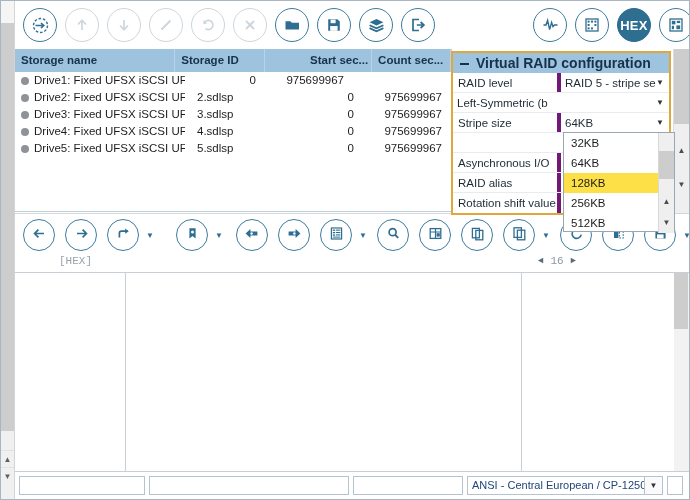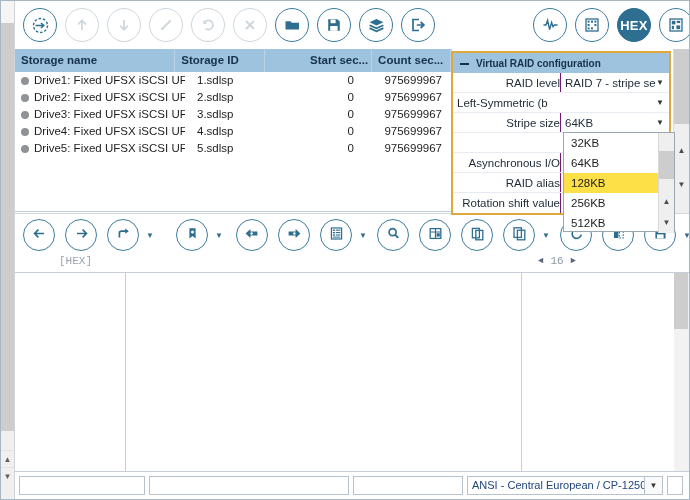--- a/index.html
+++ b/index.html
@@ -90,36 +90,36 @@
   }
   .dname { overflow: hidden; white-space: nowrap; text-overflow: clip; }
 
   
   .raid-panel {
     position: absolute; left: 450px; top: 50px; width: 220px; height: 164px;
     border: 2px solid #e0a73c; background: #ffffff; z-index: 6;
   }
   .raid-title {
     height: 20px; background: #9dc3de; color: #16324a;
-    font-size: 10px; font-weight: bold;
+    font-size: 14px; font-weight: bold;
     display: flex; align-items: center; gap: 7px; padding-left: 7px;
   }
   .raid-collapse {
     width: 9px; height: 9px; position: relative; display:inline-block;
   }
   .raid-collapse::before{
     content:""; position:absolute; left:0; top:4px; width:9px; height:2px; background:#16324a;
   }
   .raid-row {
     display: flex; height: 20px; font-size: 11.5px; color: #1d2a35;
     border-bottom: 1px solid #e6ecf1; align-items: stretch;
   }
   .raid-row .lbl {
     width: 108px; line-height: 20px; padding-left: 5px;
-    border-right: 1px solid #701a75; overflow: hidden; white-space: nowrap; text-align: right;
+    border-right: 4px solid #701a75; overflow: hidden; white-space: nowrap;
   }
   .raid-row .val {
     flex: 1; line-height: 20px; padding-left: 4px; position: relative;
     overflow: hidden; white-space: nowrap;
   }
   .raid-row .val .caret {
     position: absolute; right: 5px; top: 0; line-height: 20px;
     font-size: 8px; color: #333;
   }
 
@@ -379,21 +379,20 @@
       <div class="th c1">Storage ID</div>
       <div class="th c2">Start sec...</div>
       <div class="th c3">Count sec...</div>
     </div>
 
     <div class="trow">
       <div class="td c0">
         <span class="dot"></span>
         <span class="dname">Drive1: Fixed UFSX iSCSI UFS...</span>
       </div>
-      <div class="td c1">1.sdlsp</div>
       <div class="td c2">0</div>
       <div class="td c3">975699967</div>
     </div>
 
     <div class="trow">
       <div class="td c0">
         <span class="dot"></span>
         <span class="dname">Drive2: Fixed UFSX iSCSI UFS...</span>
       </div>
       <div class="td c1">2.sdlsp</div>
@@ -440,21 +439,21 @@
 
   <div class="raid-panel">
     <div class="raid-title">
       <span class="raid-collapse"></span>
       <span>Virtual RAID configuration</span>
     </div>
 
     <div class="raid-row">
       <div class="lbl">RAID level</div>
       <div class="val">
-        <span>RAID 7 - stripe se</span>
+        <span>RAID 5 - stripe se</span>
         <span class="caret">▼</span>
       </div>
     </div>
 
     <div class="raid-row">
       <div class="val">
         <span>Left-Symmetric (b</span>
         <span class="caret">▼</span>
       </div>
     </div>

